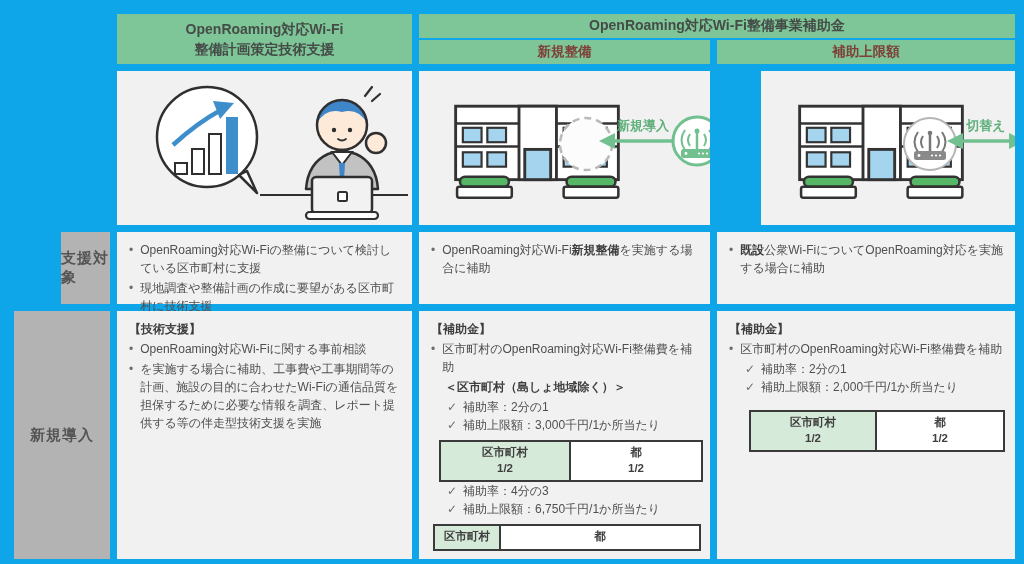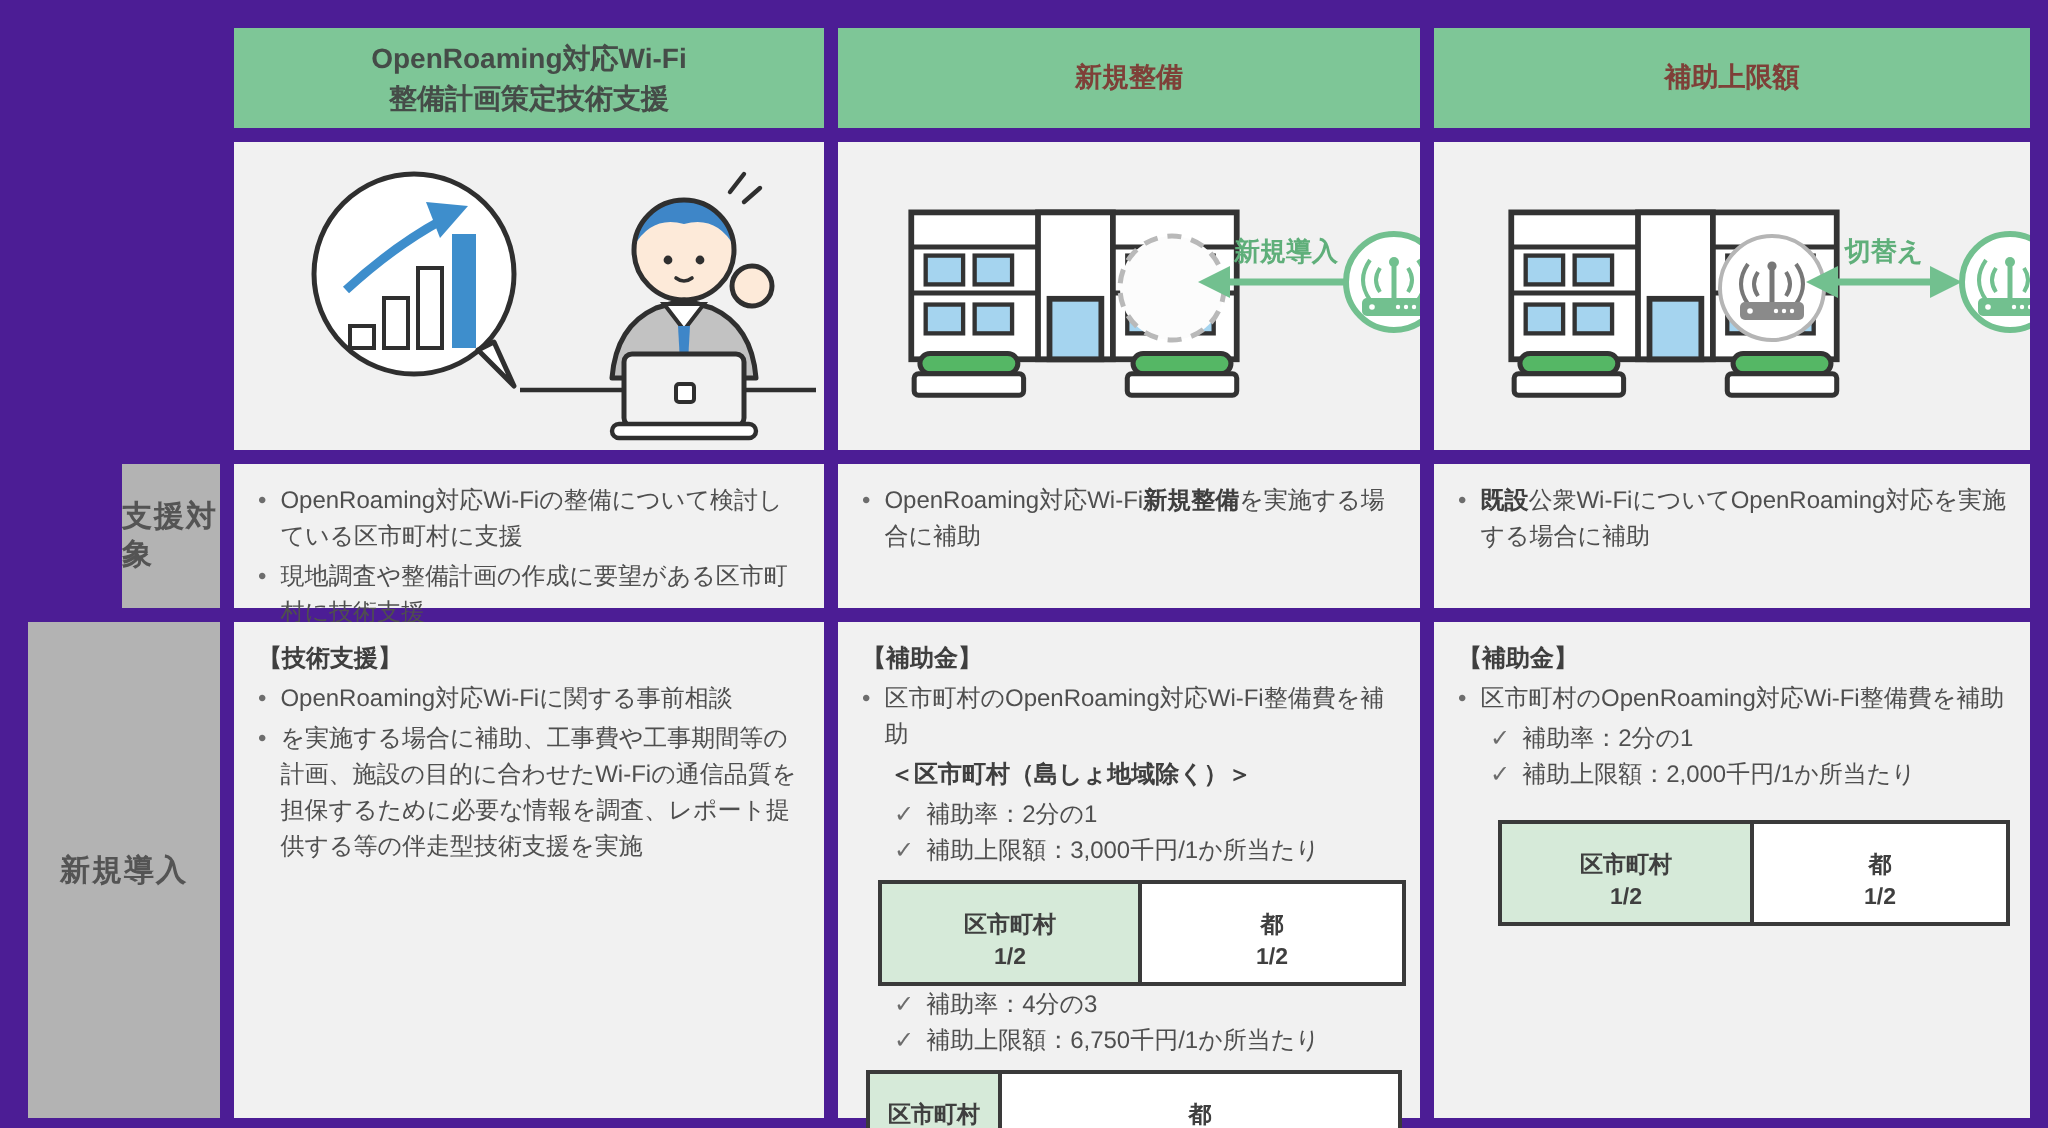--- a/index.html
+++ b/index.html
@@ -2,21 +2,21 @@
 <html lang="ja"><head>
 <meta charset="utf-8">
 <style>
   html,body{margin:0;padding:0;background:#ffffff;}
   body{
     width:1024px;height:564px;overflow:hidden;
     font-family:"Liberation Sans","DejaVu Sans",sans-serif;
     color:#4f4f4f;
     -webkit-font-smoothing:antialiased;
   }
-  .page{position:relative;width:1024px;height:564px;background:#4c1d95;}
+  .page{position:relative;width:1024px;height:564px;background:#0ea5e9;}
   .grid{
     position:absolute;left:14px;top:14px;
     display:grid;
     grid-template-columns:96px 295px 291px 298px;
     grid-template-rows:50px 154px 72px 248px;
     gap:7px;
   }
   
   .hdr-left{
     grid-column:2;grid-row:1;
@@ -62,39 +62,40 @@
   .section-title{font-weight:bold;color:#3f3f3f;margin:2px 0 2px 14px;}
   .check{display:flex;gap:6px;margin-left:16px;}
   .check .mark{flex:none;color:#6d6d6d;}
   
   .mini-table{
     display:flex;border:2px solid #3a3a3a;background:#fff;
     margin-top:6px;
   }
   .mini-cell{
     text-align:center;font-size:11.5px;font-weight:bold;color:#3f3f3f;
-    padding:14px 0 4px;line-height:1.35;box-sizing:border-box;
+    padding:3px 0 4px;line-height:1.35;box-sizing:border-box;
   }
   .mini-cell.green{background:#D6EAD9;border-right:2px solid #3a3a3a;}
   .w50{width:50%;}
   .w25{width:25%;}
   .w75{width:75%;}
 </style>
 </head>
 <body>
 
 <div class="page">
   <div class="grid">
 
     <div class="hdr-left">
       <span>OpenRoaming対応Wi-Fi</span>
       <span>整備計画策定技術支援</span>
     </div>
 
     <div class="hdr-right">
+      <div class="hdr-right-main">OpenRoaming対応Wi-Fi整備事業補助金</div>
       <div class="hdr-right-subs">
         <div class="hdr-sub">新規整備</div>
         <div class="hdr-sub">補助上限額</div>
       </div>
     </div>
 
     <div class="illus" style="grid-column:2;">
       <svg viewBox="0 0 295 154" width="295" height="154">
 
         <g>
@@ -174,21 +175,21 @@
           <path d="M272 59 q7 10 0 20" fill="none" stroke="#72C08F" stroke-width="2"></path>
           <rect x="244" y="78" width="32" height="9" rx="2.5" fill="#72C08F"></rect>
           <circle cx="249" cy="82.5" r="1.4" fill="#fff"></circle>
           <circle cx="262" cy="82.5" r="1.1" fill="#fff"></circle>
           <circle cx="266" cy="82.5" r="1.1" fill="#fff"></circle>
           <circle cx="270" cy="82.5" r="1.1" fill="#fff"></circle>
         </g>
       </svg>
     </div>
 
-    <div class="illus" style="grid-column:4;">
+    <div class="illus" style="grid-column:4;margin-left:44px;">
       <svg viewBox="0 0 298 154" width="298" height="154">
         <g transform="translate(12,28) scale(0.72)">
           <rect x="12" y="10" width="226" height="102" fill="#fff" stroke="#333" stroke-width="4"></rect>
           <line x1="12" y1="34" x2="238" y2="34" stroke="#333" stroke-width="3.5"></line>
           <line x1="12" y1="66" x2="238" y2="66" stroke="#333" stroke-width="3.5"></line>
           <rect x="22" y="40" width="26" height="20" fill="#A5D4EF" stroke="#333" stroke-width="3"></rect>
           <rect x="56" y="40" width="26" height="20" fill="#A5D4EF" stroke="#333" stroke-width="3"></rect>
           <rect x="162" y="40" width="26" height="20" fill="#A5D4EF" stroke="#333" stroke-width="3"></rect>
           <rect x="196" y="40" width="26" height="20" fill="#A5D4EF" stroke="#333" stroke-width="3"></rect>
           <rect x="22" y="74" width="26" height="20" fill="#A5D4EF" stroke="#333" stroke-width="3"></rect>

